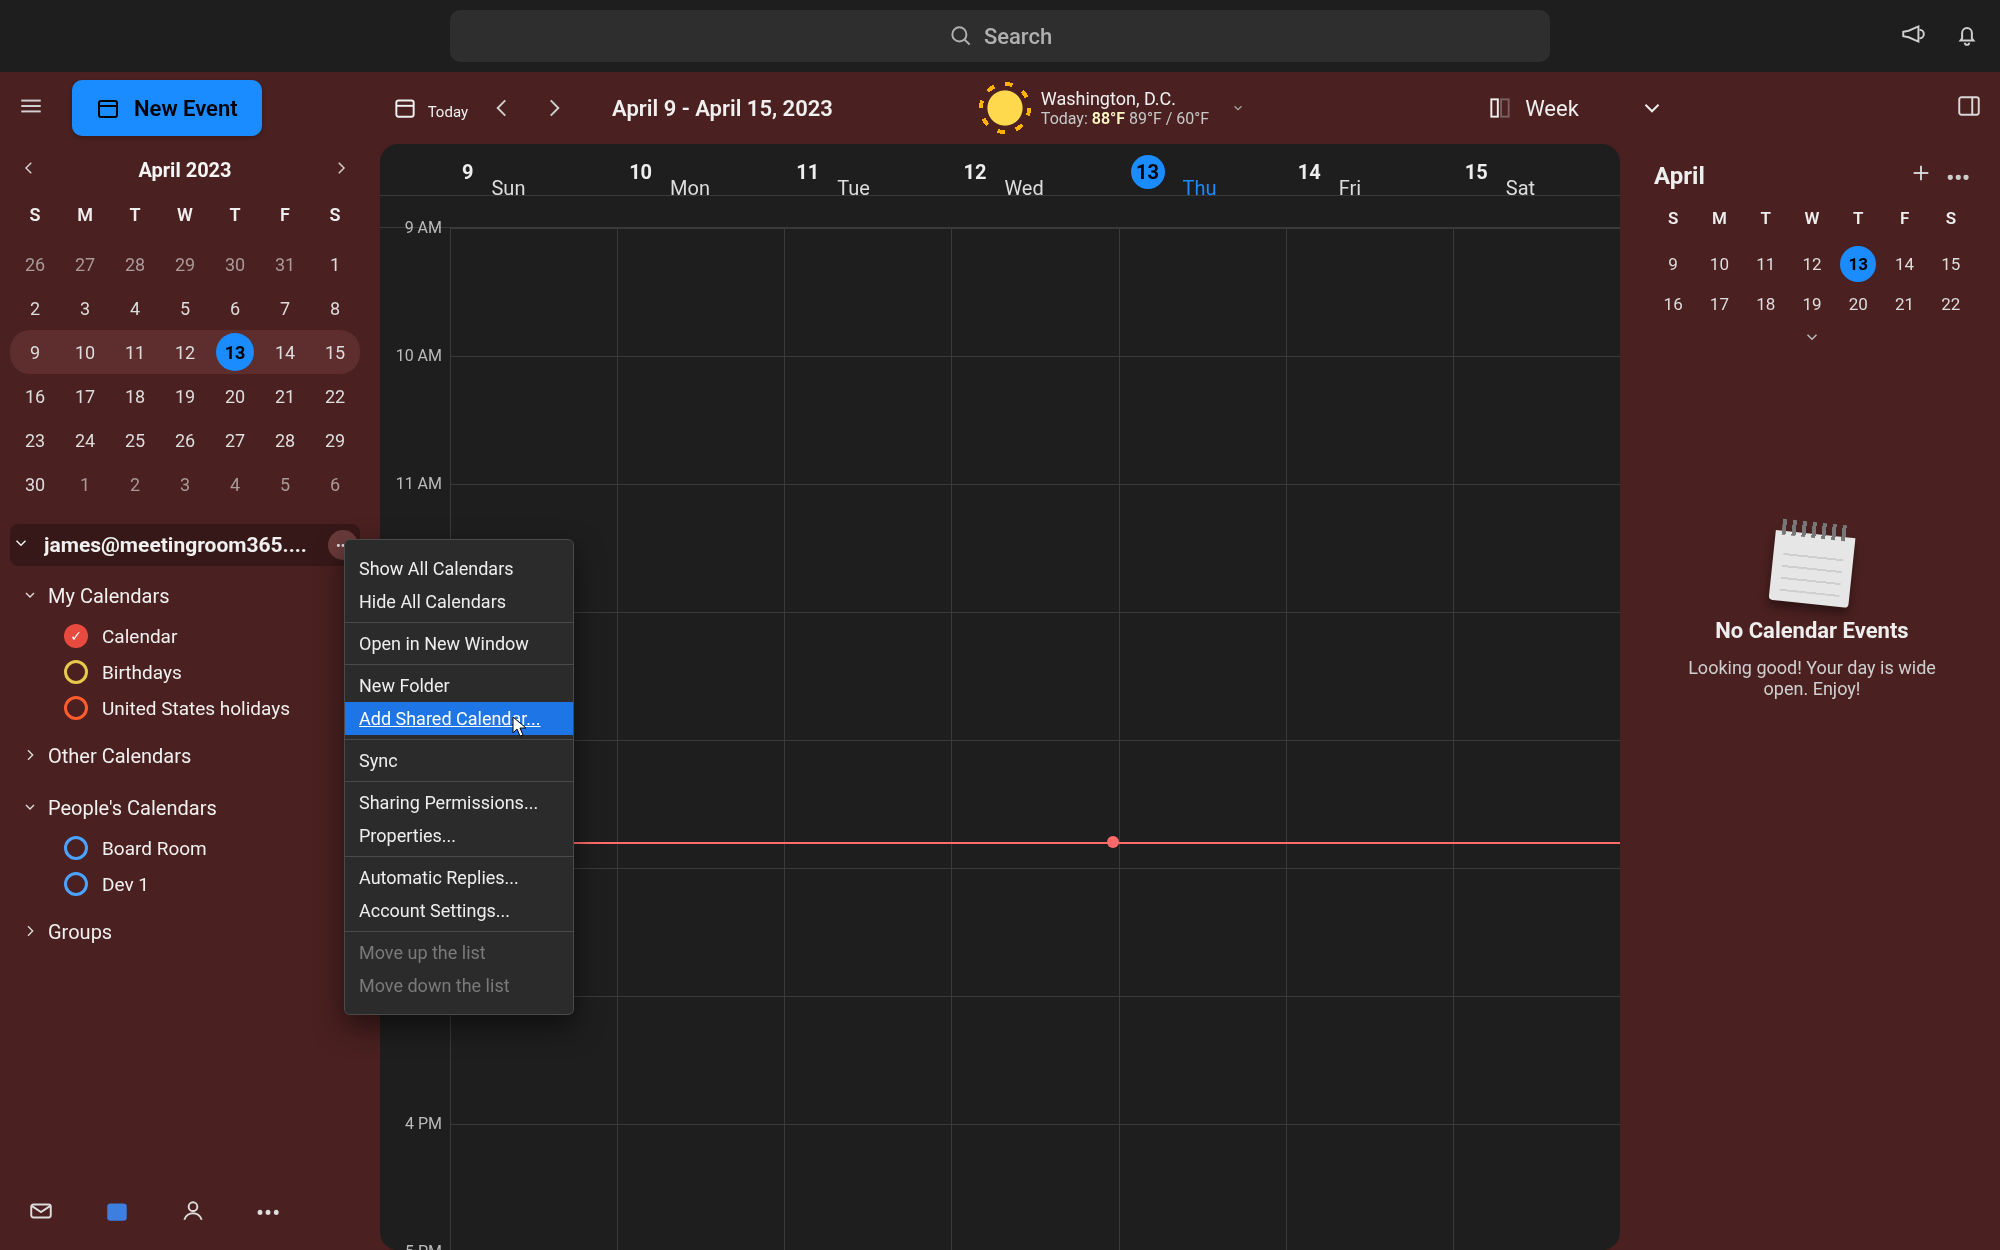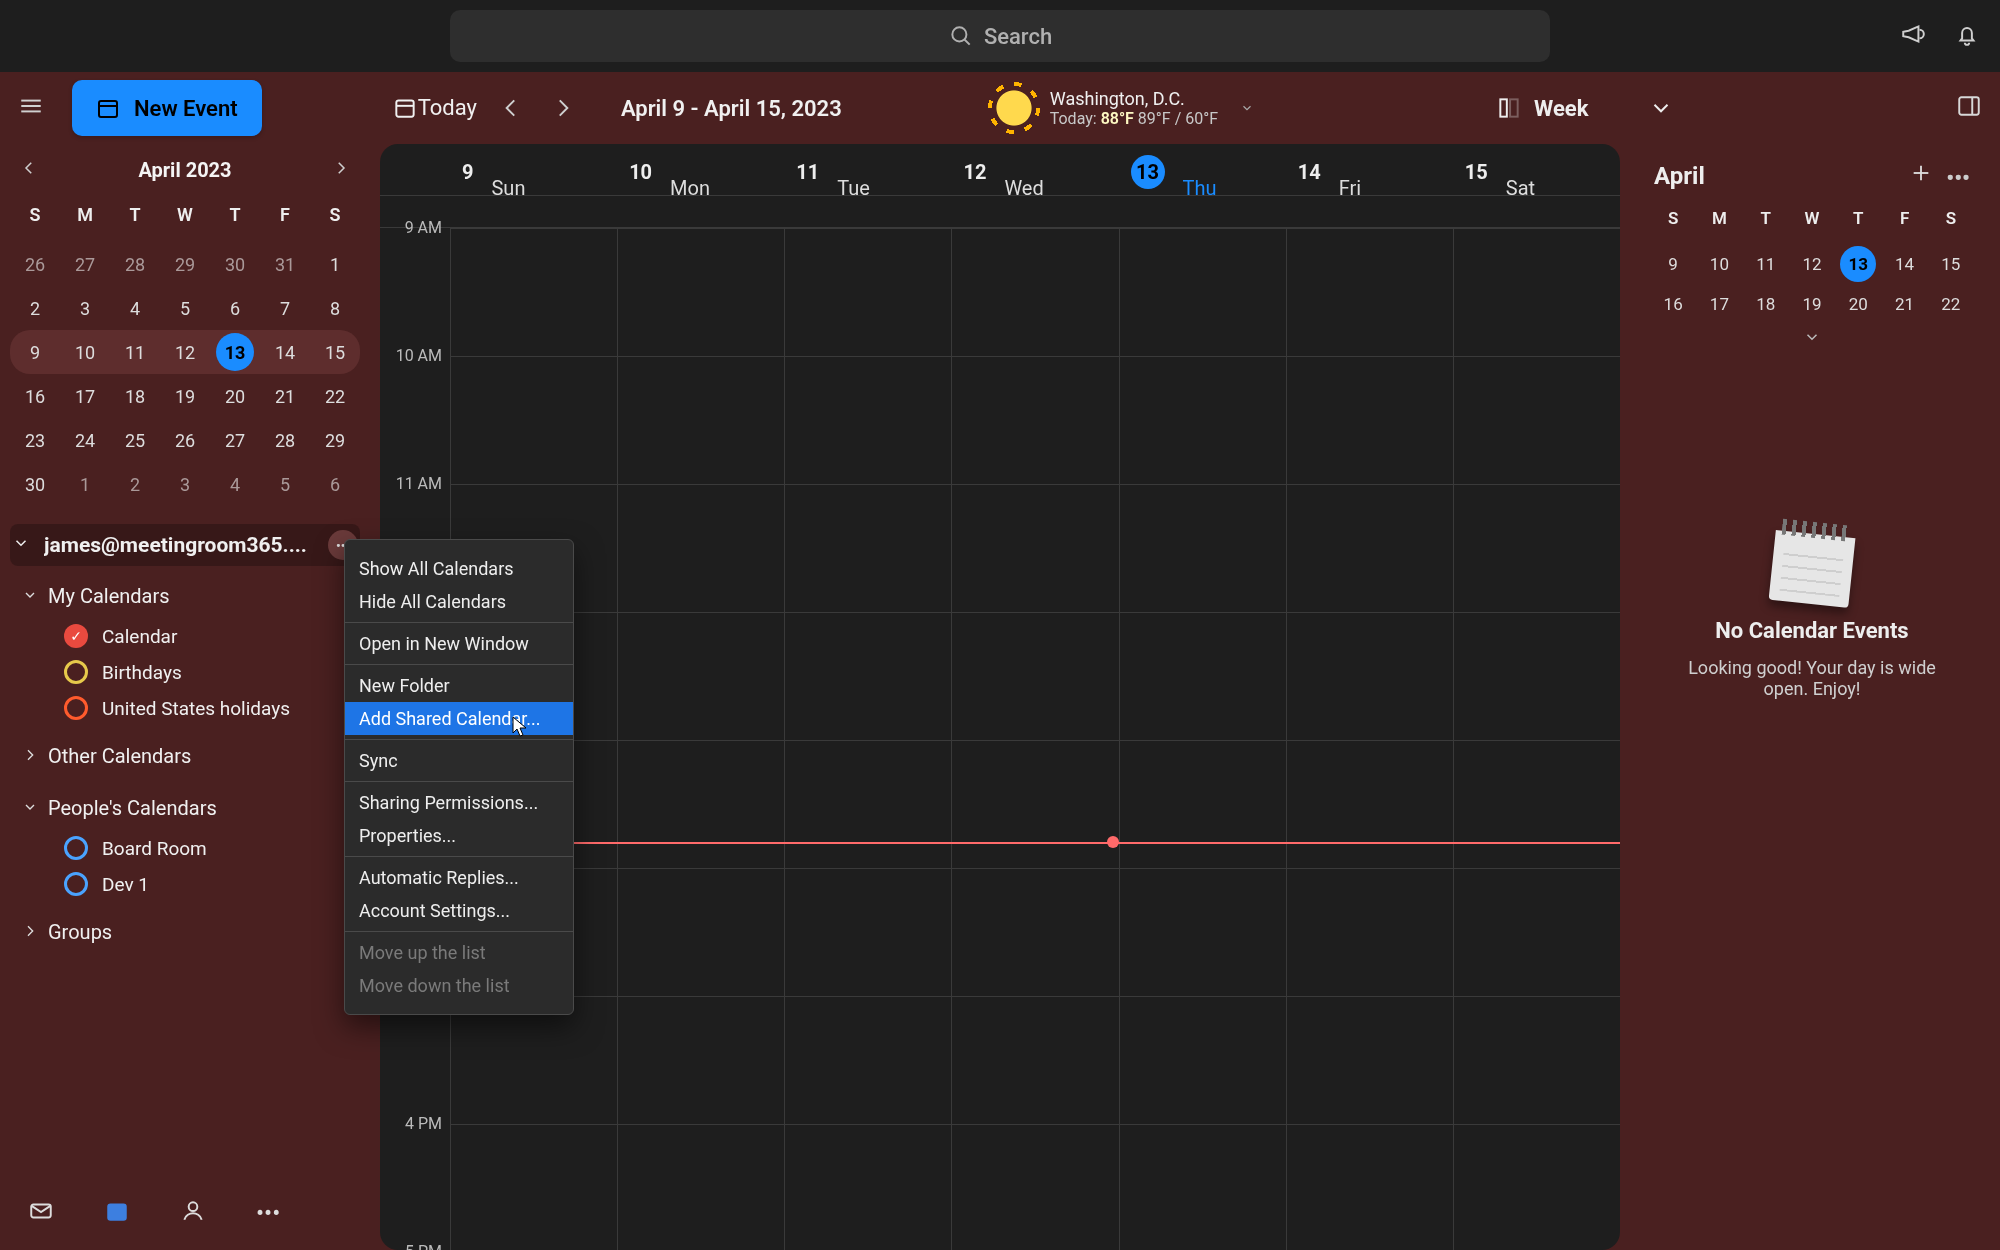--- a/index.html
+++ b/index.html
@@ -25,41 +25,41 @@
     background: #4a2020; display: flex; align-items: center; padding: 0 18px; color: #f0f0f0;
   }
   .hamburger { width: 30px; height: 30px; color: #d0d0d0; margin-right: 24px; }
   .new-event-btn {
     display: flex; align-items: center; gap: 14px; height: 56px; padding: 0 24px;
     background: #1a8cff; color: #000; border-radius: 10px; font-size: 22px; font-weight: 600;
     box-shadow: 0 2px 4px rgba(0,0,0,.2);
   }
   .toolbar-gap { width: 130px; }
   .today-group { display: flex; align-items: center; gap: 16px; }
-  .today-btn { display: flex; align-items: flex-start; font-size: 22px; }
+  .today-btn { display: flex; align-items: flex-end; gap: 10px; font-size: 15px; }
   .chev-btn { width: 36px; display: flex; align-items: center; justify-content: center; color: #cfcfcf; }
   .date-range { font-size: 22px; margin-left: 24px; font-weight: 600; }
   .weather { margin-left: auto; display: flex; align-items: center; gap: 14px; font-size: 18px; }
   .weather-sun {
     width: 44px; height: 44px; border-radius: 50%; background: radial-gradient(#ffd94d 0 55%, transparent 58%);
     position: relative; box-shadow: 0 0 0 0 rgba(0,0,0,0);
   }
   .weather-sun::before, .weather-sun::after {
     content: ""; position: absolute; inset: -10px; border-radius: 50%;
     background: conic-gradient(#ffb300 0 5%, transparent 5% 12.5%, #ffb300 12.5% 17.5%, transparent 17.5% 25%, #ffb300 25% 30%, transparent 30% 37.5%, #ffb300 37.5% 42.5%, transparent 42.5% 50%, #ffb300 50% 55%, transparent 55% 62.5%, #ffb300 62.5% 67.5%, transparent 67.5% 75%, #ffb300 75% 80%, transparent 80% 87.5%, #ffb300 87.5% 92.5%, transparent 92.5% 100%);
     -webkit-mask: radial-gradient(circle, transparent 22px, #000 22px 26px, transparent 26px);
             mask: radial-gradient(circle, transparent 22px, #000 22px 26px, transparent 26px);
   }
   .weather-loc { color: #f0f0f0; }
   .weather-line2 { color: #c8c8c8; font-size: 16px; }
   .weather-temp { color: #fef9c3; font-weight: 600; }
   .weather .chev { margin-left: 8px; color: #aaa; }
   .view-select {
     margin-left: 220px; display: flex; align-items: center; gap: 12px; font-size: 22px;
-    padding: 10px 22px; color: #eee; font-weight: bold;
+    padding: 10px 22px; color: #eee;
   }
   .panelright-btn { margin-left: auto; color: #d8d8d8; }
 
   
   .sidebar {
     position: absolute; left: 0; top: 144px; bottom: 0; width: 370px;
     background: #4a2020; padding: 8px 10px 8px 10px; display: flex; flex-direction: column;
   }
   .mini-cal-head { display: flex; align-items: center; justify-content: space-between; padding: 6px 10px 10px; font-size: 20px; font-weight: 700; color: #f5f5f5; }
   .mini-cal-head .nav { color: #cfcfcf; }
@@ -131,21 +131,21 @@
   .noevents h3 { font-size: 22px; font-weight: 700; }
   .noevents p { font-size: 18px; color: #cfcfcf; text-align: center; max-width: 260px; }
 
   
   .ctx {
     position: absolute; left: 344px; top: 539px; width: 230px;
     background: #2b2b2b; border: 1px solid #4a4a4a; border-radius: 6px;
     box-shadow: 0 12px 28px rgba(0,0,0,.5); font-size: 18px; color: #eee; padding: 12px 0;
   }
   .ctx-item { padding: 6px 14px; white-space: nowrap; }
-  .ctx-item.hovered { background: #1e75e6; color: #fff; }
+  .ctx-item.hovered { background: #1e75e6; color: #fff; text-decoration: underline; }
   .ctx-item.disabled { color: #7a7a7a; }
   .ctx-sep { height: 1px; background: #4a4a4a; margin: 4px 0; }
 
   
   .cursor { position: absolute; left: 512px; top: 716px; width: 16px; height: 22px; }
   .cursor svg { width: 100%; height: 100%; }
 </style>
 </head>
 <body>
 

